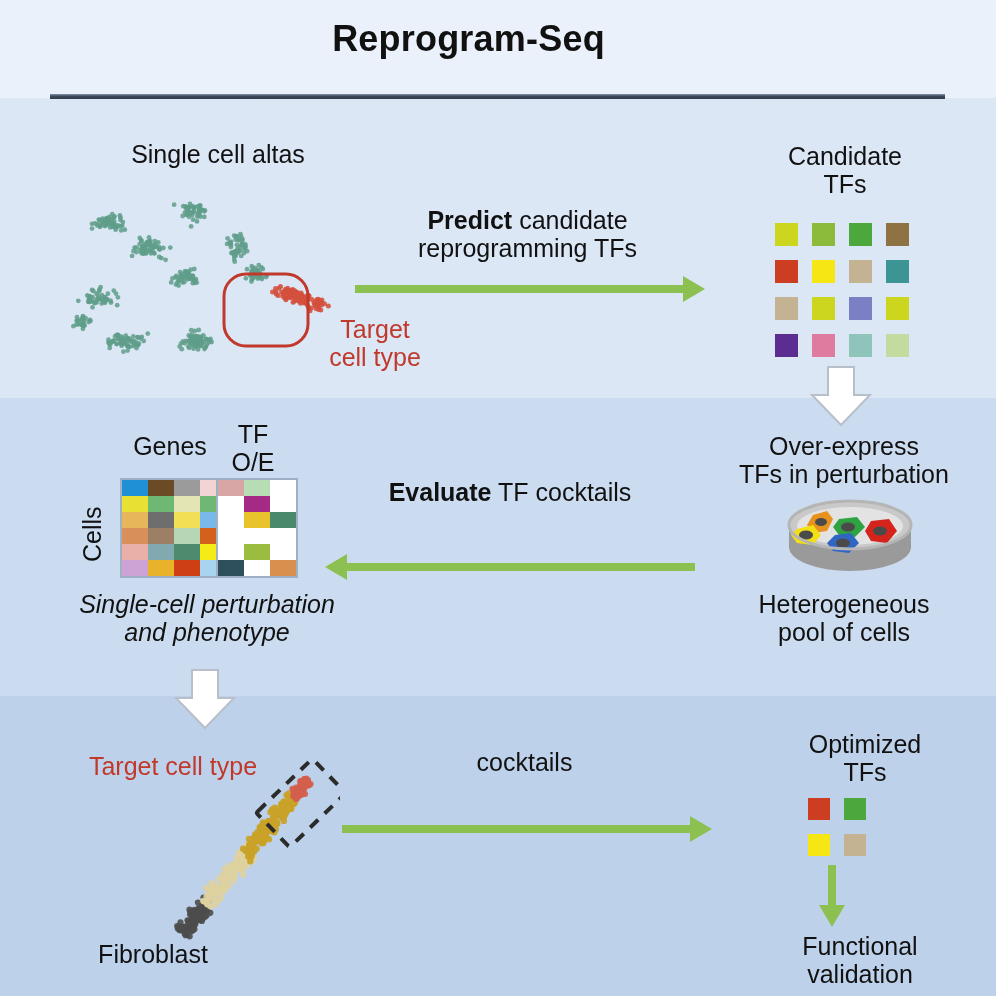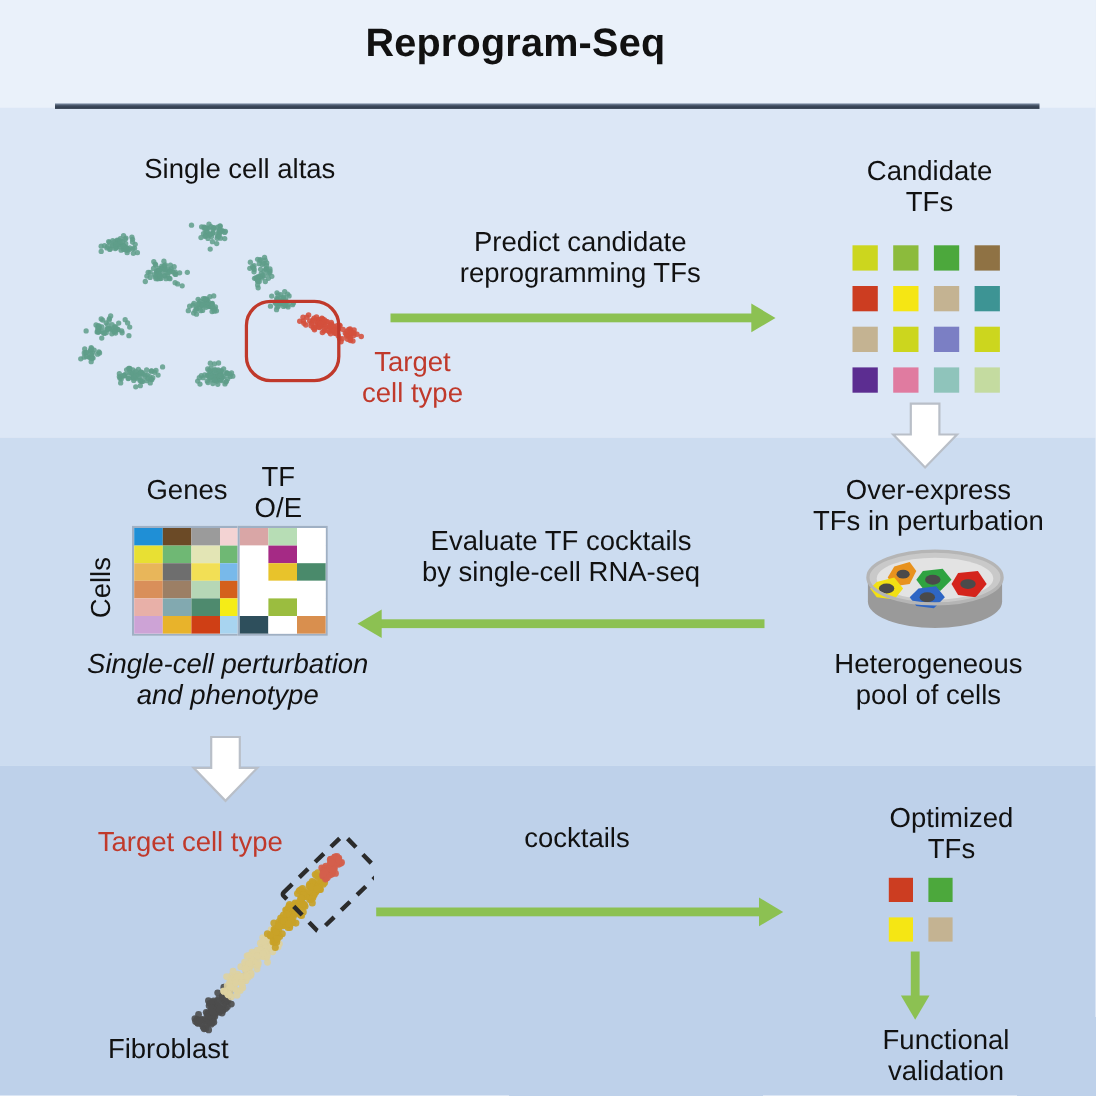--- a/index.html
+++ b/index.html
@@ -27,21 +27,21 @@
   }
   .title-rule{
     position:absolute;top:94px;left:50px;width:895px;height:5px;
     background:linear-gradient(180deg,#8494ab 0%,#3d4a5c 45%,#2f3a49 100%);
   }
 
   
   .lbl{position:absolute;color:#111;font-size:25px;line-height:1.12;text-align:center;}
   .lbl.red{color:#c0392b;}
   .lbl.gold{color:#b8960f;}
-  .lbl b{font-weight:normal;}
+  .lbl b{font-weight:bold;}
 
   
   .garrow{position:absolute;height:8px;background:#8cc152;}
   .garrow .head{
     position:absolute;top:-9px;width:0;height:0;
     border-top:13px solid transparent;border-bottom:13px solid transparent;
   }
   .garrow.right .head{right:-20px;border-left:22px solid #8cc152;}
   .garrow.left  .head{left:-20px; border-right:22px solid #8cc152;}
 
@@ -778,21 +778,20 @@
     </svg>
   </div>
 
   <div class="lbl" style="top:590px;left:700px;width:288px;">
     <div>Heterogeneous</div>
     <div>pool of cells</div>
   </div>
 
   <div class="lbl" style="top:478px;left:315px;width:390px;">
     <div><b>Evaluate</b><span> TF cocktails</span></div>
-    <div>by single-cell RNA-seq</div>
   </div>
   <div class="garrow left" style="top:563px;left:345px;width:350px;">
       <i class="head"></i>
     </div>
 
   <div class="lbl" style="top:432px;left:110px;width:120px;">Genes</div>
   <div class="lbl" style="top:420px;left:208px;width:90px;">
     <div>TF</div>
     <div>O/E</div>
   </div>

